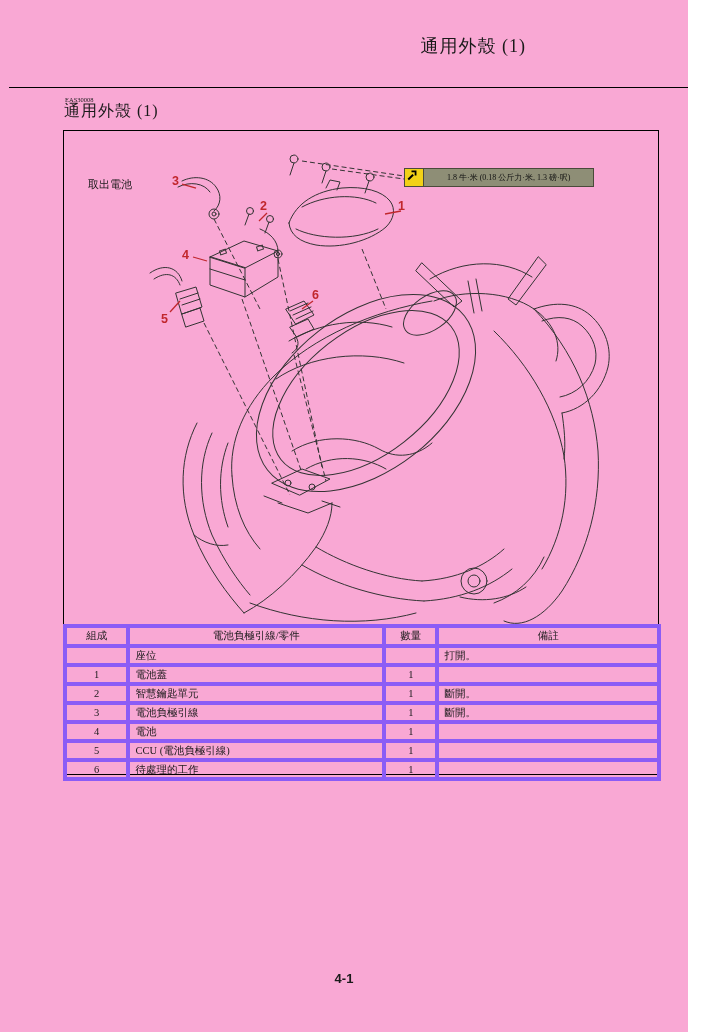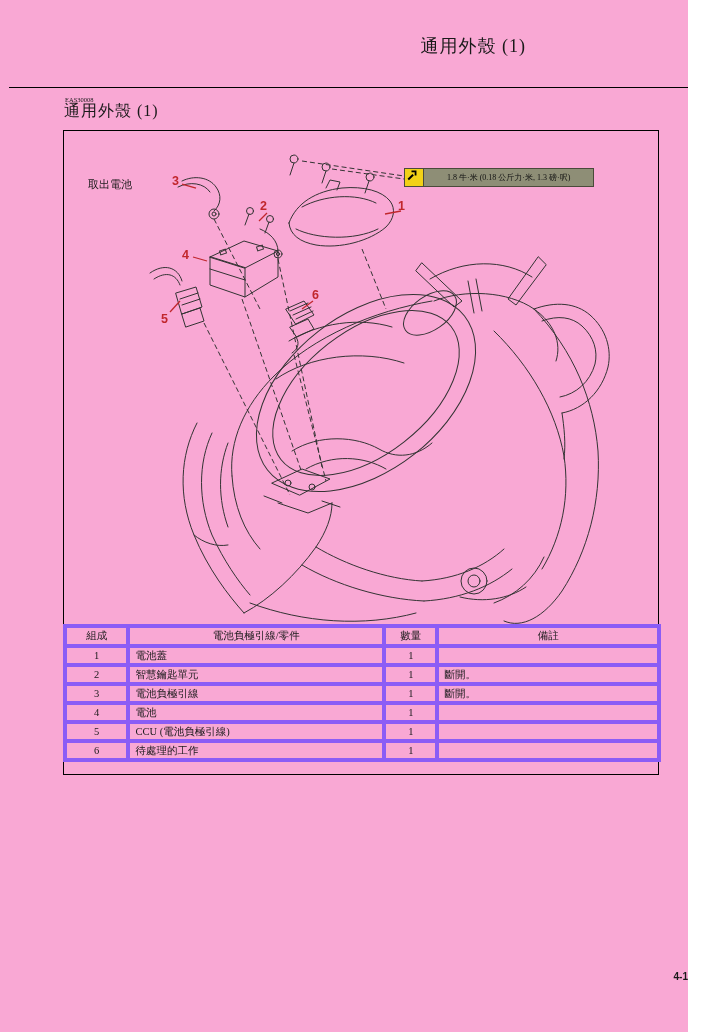--- a/index.html
+++ b/index.html
@@ -29,22 +29,22 @@
 
   table.parts-table{position:absolute;left:-1px;top:493px;width:598px;border-collapse:collapse;
                     font-size:10.5px;table-layout:fixed;}
   table.parts-table th, table.parts-table td{border:4px solid #8b5cf6;padding:0 5px;height:15px;
                     font-weight:normal;overflow:hidden;white-space:nowrap;}
   table.parts-table th{height:16px;text-align:center;}
   .col-order{width:63px;} .col-job{width:254px;} .col-qty{width:53px;} .col-remarks{width:220px;}
   td.c-order,td.c-qty{text-align:center;}
   td.c-job,td.c-remarks{text-align:left;}
 
-  .page-number{position:absolute;left:0;right:0;top:971px;text-align:right;
-               font-size:10px;font-weight:bold;font-family:"Liberation Sans", sans-serif;}
+  .page-number{position:absolute;left:0;right:0;top:971px;text-align:center;
+               font-size:13px;font-weight:bold;font-family:"Liberation Sans", sans-serif;}
 </style>
 </head>
 <body>
 
 <div class="page">
 
   <div class="header-title">通用外殼 (1)</div>
   <div class="header-rule"></div>
 
   <div class="section-code">EAS30008</div>
@@ -197,20 +197,26 @@
       <thead>
         <tr>
           <th>組成</th>
           <th>電池負極引線/零件</th>
           <th>數量</th>
           <th>備註</th>
         </tr>
       </thead>
       <tbody>
         <tr>
+          <td class="c-order"></td>
+          <td class="c-job">座位</td>
+          <td class="c-qty"></td>
+          <td class="c-remarks">打開。</td>
+        </tr>
+        <tr>
           <td class="c-order">1</td>
           <td class="c-job">電池蓋</td>
           <td class="c-qty">1</td>
           <td class="c-remarks"></td>
         </tr>
         <tr>
           <td class="c-order">2</td>
           <td class="c-job">智慧鑰匙單元</td>
           <td class="c-qty">1</td>
           <td class="c-remarks">斷開。</td>

